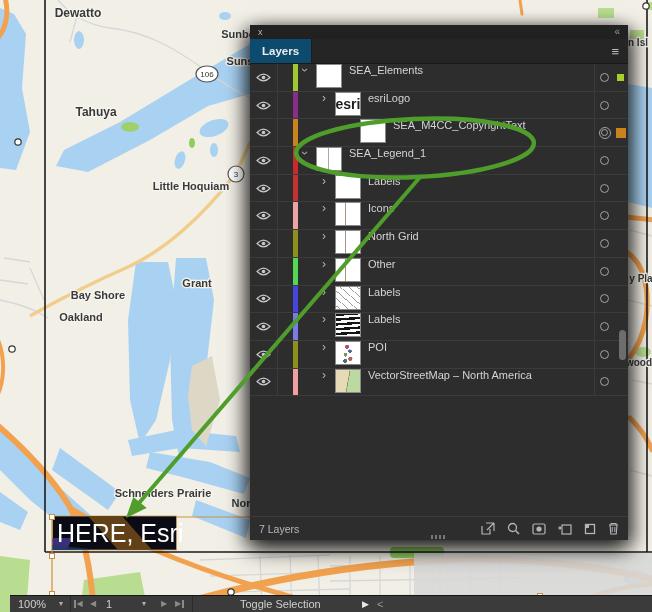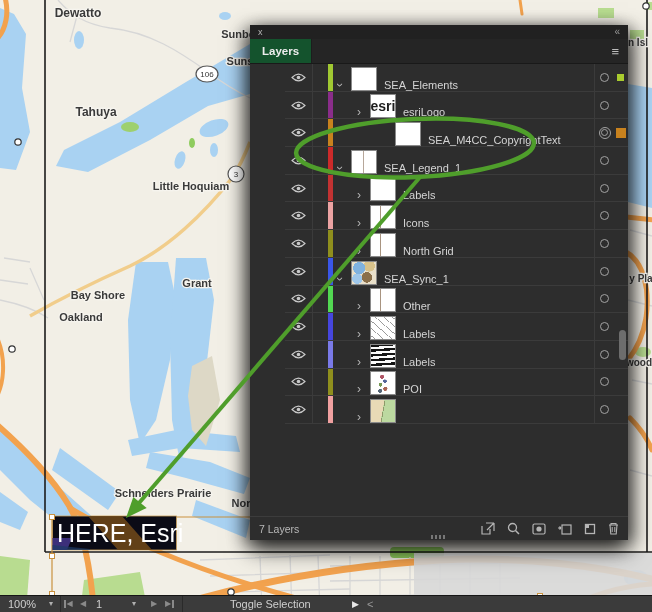--- a/index.html
+++ b/index.html
@@ -7,24 +7,24 @@
   svg text{font-family:"Liberation Sans",sans-serif;}
 
   
   #panel{position:absolute;left:250px;top:25px;width:378px;height:515px;background:#2d2d2d;
          box-shadow:0 10px 22px rgba(0,0,0,.6), -6px 4px 16px rgba(0,0,0,.45), 6px 4px 16px rgba(0,0,0,.45);}
   .p-titlebar{height:14px;background:#212121;display:flex;align-items:center;padding:0 8px;}
   .x-icon{color:#b5b5b5;font-size:9px;line-height:1;cursor:default;}
   .collapse-icon{margin-left:auto;color:#989898;font-size:10px;line-height:1;}
   .p-tabs{height:24px;background:#252525;display:flex;align-items:stretch;border-bottom:1px solid #191919;}
   .tab{padding:0 12px;font-size:11.5px;color:#9d9d9d;display:flex;align-items:center;border-right:1px solid #1d1d1d;white-space:nowrap;}
-  .tab.active{background:#14532d;color:#ededed;font-weight:bold;}
+  .tab.active{background:#0c4a6e;color:#ededed;font-weight:bold;}
   .menu-icon{margin-left:auto;margin-right:9px;align-self:center;color:#bdbdbd;font-size:13px;line-height:1;}
   #p-rows{position:relative;}
-  .lrow{display:flex;align-items:flex-end;height:27.7px;border-bottom:1px solid #3b3b3b;background:#2d2d2d;position:relative;box-sizing:border-box;margin-left:35px;}
+  .lrow{display:flex;align-items:flex-start;height:27.7px;border-bottom:1px solid #3b3b3b;background:#2d2d2d;position:relative;box-sizing:border-box;}
   .lrow.sel{background:#3d5876;}
   .r-eye{width:28px;height:100%;flex:none;border-right:1px solid #3b3b3b;display:flex;align-items:center;justify-content:center;box-sizing:border-box;}
   .r-lock{width:15px;height:100%;flex:none;}
   .r-stripe{width:5px;height:100%;flex:none;}
   .r-indent{flex:none;height:100%;}
   .r-chev{width:14px;flex:none;color:#b4b4b4;font-size:12px;line-height:1;text-align:center;transform-origin:50% 50%;}
   .r-chev.open{transform:rotate(90deg);}
   .r-thumb{width:26px;height:24px;flex:none;background:#fff;border:1px solid #8a8a8a;margin-left:4px;box-sizing:border-box;overflow:hidden;}
   .r-label{margin-left:7px;font-size:11px;color:#d4d4d4;white-space:nowrap;overflow:hidden;}
   .lrow.sel .r-label{color:#ffffff;}
@@ -65,21 +65,21 @@
   .p-status{position:absolute;left:0;right:0;bottom:0;height:24px;background:#2d2d2d;border-top:1px solid #3c3c3c;
             display:flex;align-items:center;padding:0 9px;box-sizing:border-box;}
   .p-count{font-size:10.5px;color:#b8b8b8;}
   .p-actions{margin-left:auto;display:flex;gap:12px;align-items:center;}
   .p-actions svg{display:block;}
   #p-scroll{position:absolute;right:2px;top:305px;width:7px;height:30px;background:#6d6d6d;border-radius:4px;}
   #p-grip{position:absolute;left:50%;bottom:1px;transform:translateX(-50%);width:16px;height:4px;
           background:repeating-linear-gradient(90deg,#777 0 2px,rgba(0,0,0,0) 2px 4px);}
 
   
-  #appbar{position:absolute;left:0;right:0;bottom:0;height:17px;background:#3b3b3b;border-top:1px solid #161616;box-sizing:border-box;}
+  #appbar{position:absolute;left:10px;right:0;bottom:0;height:17px;background:#3b3b3b;border-top:1px solid #161616;box-sizing:border-box;}
   #appbar span{position:absolute;top:0;height:16px;line-height:16px;font-size:11px;color:#cfcfcf;white-space:nowrap;}
   .ab-chev{color:#b0b0b0 !important;font-size:8px !important;}
   .ab-dim{color:#8a8a8a !important;font-size:8px !important;}
   .ab-sep{border-left:1px solid #2a2a2a;width:0;}
   .ab-bar::after{content:"";display:inline-block;width:1.5px;height:8px;background:#8a8a8a;vertical-align:middle;margin-left:1px;}
   .ab-bar2::before{content:"";display:inline-block;width:1.5px;height:8px;background:#8a8a8a;vertical-align:middle;margin-right:1px;}
 
   .anno{position:absolute;left:0;top:0;pointer-events:none;}
   #selsvg{position:absolute;left:0;top:0;}
 </style>
@@ -383,41 +383,20 @@
 
   </div>
         <div class="lrow">
     <div class="r-eye">
       <svg width="15" height="9" viewBox="0 0 15 9">
               <path d="M1 4.5 Q7.5 -2.2 14 4.5 Q7.5 11.2 1 4.5 Z" fill="none" stroke="#c9c9c9" stroke-width="1.1"></path>
               <circle cx="7.5" cy="4.5" r="1.8" fill="#c9c9c9"></circle>
             </svg>
     </div>
     <div class="r-lock"></div>
-    <div class="r-stripe" style="background: rgb(58, 86, 232);"></div>
-    <div class="r-indent" style="width: 0px;"></div>
-    <div class="r-chev open">›</div>
-    <div class="r-thumb th-map"></div>
-    <div class="r-label">SEA_Sync_1</div>
-    <div class="r-right">
-      <div class="r-target">
-              <span class="tc-outer"></span>
-            </div>
-      <div class="r-chipbox"></div>
-    </div>
-
-  </div>
-        <div class="lrow">
-    <div class="r-eye">
-      <svg width="15" height="9" viewBox="0 0 15 9">
-              <path d="M1 4.5 Q7.5 -2.2 14 4.5 Q7.5 11.2 1 4.5 Z" fill="none" stroke="#c9c9c9" stroke-width="1.1"></path>
-              <circle cx="7.5" cy="4.5" r="1.8" fill="#c9c9c9"></circle>
-            </svg>
-    </div>
-    <div class="r-lock"></div>
     <div class="r-stripe" style="background: rgb(82, 216, 82);"></div>
     <div class="r-indent" style="width: 19px;"></div>
     <div class="r-chev">›</div>
     <div class="r-thumb th-vline"></div>
     <div class="r-label">Other</div>
     <div class="r-right">
       <div class="r-target">
               <span class="tc-outer"></span>
             </div>
       <div class="r-chipbox"></div>
@@ -492,20 +471,21 @@
       <svg width="15" height="9" viewBox="0 0 15 9">
               <path d="M1 4.5 Q7.5 -2.2 14 4.5 Q7.5 11.2 1 4.5 Z" fill="none" stroke="#c9c9c9" stroke-width="1.1"></path>
               <circle cx="7.5" cy="4.5" r="1.8" fill="#c9c9c9"></circle>
             </svg>
     </div>
     <div class="r-lock"></div>
     <div class="r-stripe" style="background: rgb(240, 160, 160);"></div>
     <div class="r-indent" style="width: 19px;"></div>
     <div class="r-chev">›</div>
     <div class="r-thumb th-map2"></div>
+    <div class="r-label">VectorStreetMap – North America</div>
     <div class="r-right">
       <div class="r-target">
               <span class="tc-outer"></span>
             </div>
       <div class="r-chipbox"></div>
     </div>
 
   </div>
       </div>
     <div id="p-fill"></div>

